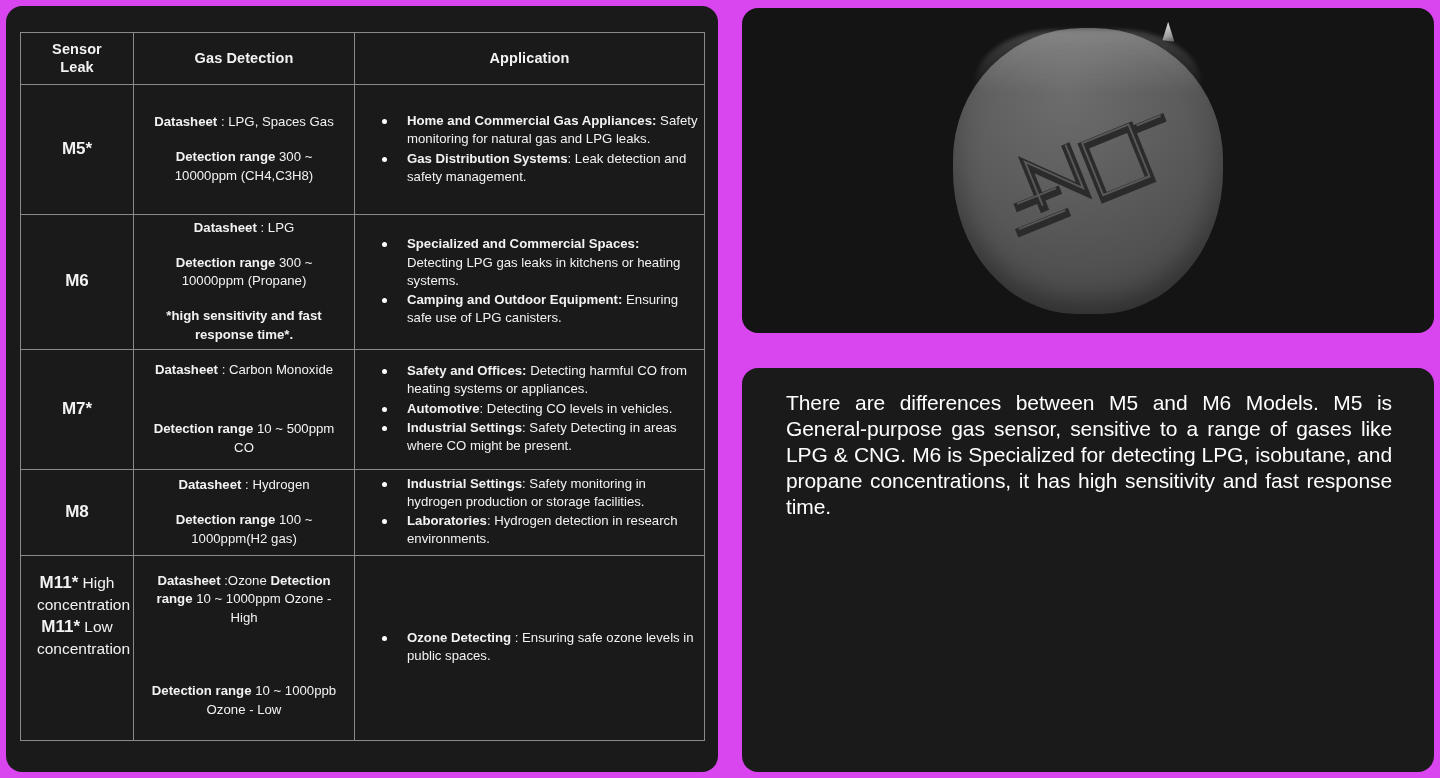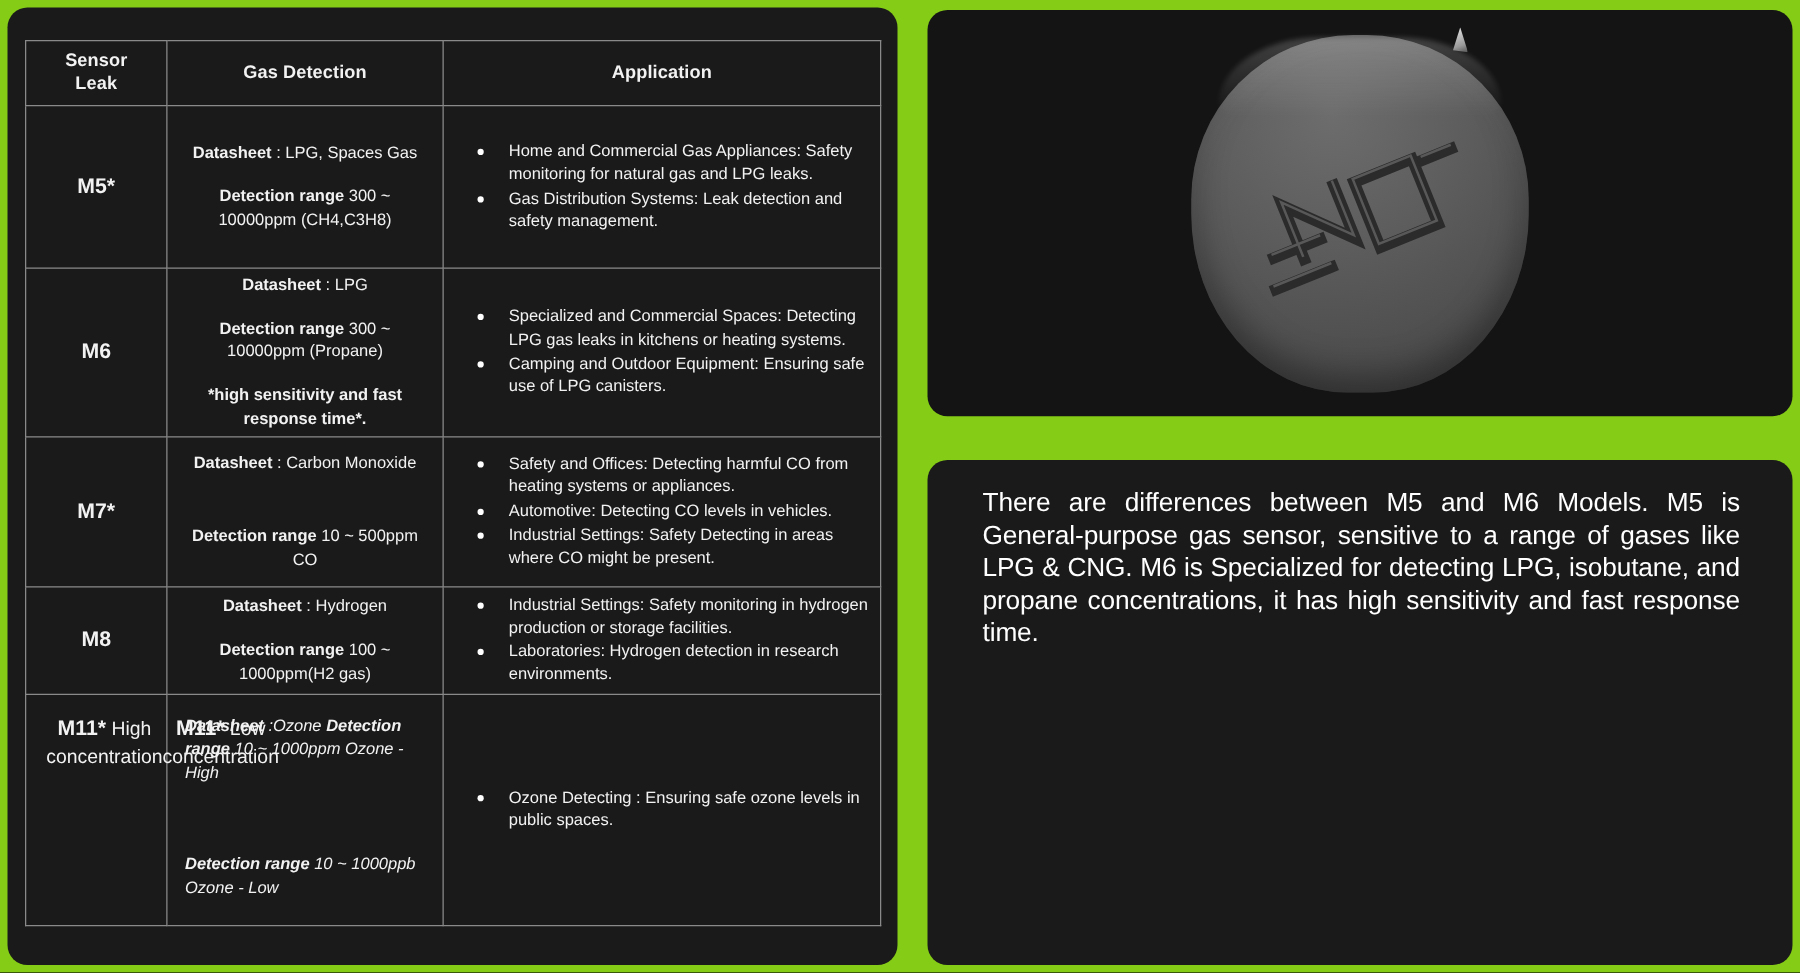--- a/index.html
+++ b/index.html
@@ -2,21 +2,21 @@
 <html><head>
 <meta charset="utf-8">
 <style>
   * { box-sizing: border-box; margin: 0; padding: 0; }
   html, body {
     width: 1440px; height: 778px;
     background: #000000;
     font-family: "Liberation Sans", sans-serif;
     overflow: hidden;
   }
-  .stage { position: relative; width: 1440px; height: 778px; background: #84cc16; }
+  .stage { position: relative; width: 1440px; height: 778px; background: #d946ef; }
 
   
   .panel-table {
     position: absolute; left: 6px; top: 6px;
     width: 712px; height: 766px;
     background: #1a1a1a;
     border-radius: 16px;
   }
   table.sensor-table {
     position: absolute; left: 14px; top: 26px;
@@ -69,36 +69,36 @@
     margin-bottom: 1px;
   }
   td.app-cell li::before {
     content: "";
     position: absolute;
     left: 21px; top: 7px;
     width: 5px; height: 5px;
     background: #ffffff;
     border-radius: 50%;
   }
-  td.app-cell li b { font-weight: normal; }
+  td.app-cell li b { font-weight: bold; }
 
   
   tr.r-m5 td { height: 130px; }
   tr.r-m6 td { height: 132px; }
   tr.r-m7 td { height: 120px; margin-top: 34px; }
   tr.r-m8 td { height: 86px; }
   tr.r-m11 td { height: 176px; }
 
   td.m11-left { padding: 0; }
-  .m11-stack { display: flex; flex-direction: row; height: 176px; padding: 12px 10px 14px; }
+  .m11-stack { display: flex; flex-direction: column; height: 176px; padding: 12px 10px 14px; }
   .m11-stack > div { text-align: center; font-size: 17px; font-weight: bold; line-height: 1.3; }
   .m11-stack > div .reg { font-weight: normal; font-size: 15.5px; }
 
   .m11-mid { padding: 0; }
-  .m11-mid-stack { display: flex; flex-direction: column; justify-content: space-between; height: 176px; padding: 12px 8px 16px; font-size: 13.2px; line-height: 1.42; font-style: italic; }
+  .m11-mid-stack { display: flex; flex-direction: column; justify-content: space-between; height: 176px; padding: 12px 8px 16px; text-align: center; font-size: 13.2px; line-height: 1.42; }
   .m11-mid-stack .b { font-weight: bold; }
 
   
   .panel-photo {
     position: absolute; left: 742px; top: 8px;
     width: 692px; height: 325px;
     background: #141414;
     border-radius: 16px;
     overflow: hidden;
   }

